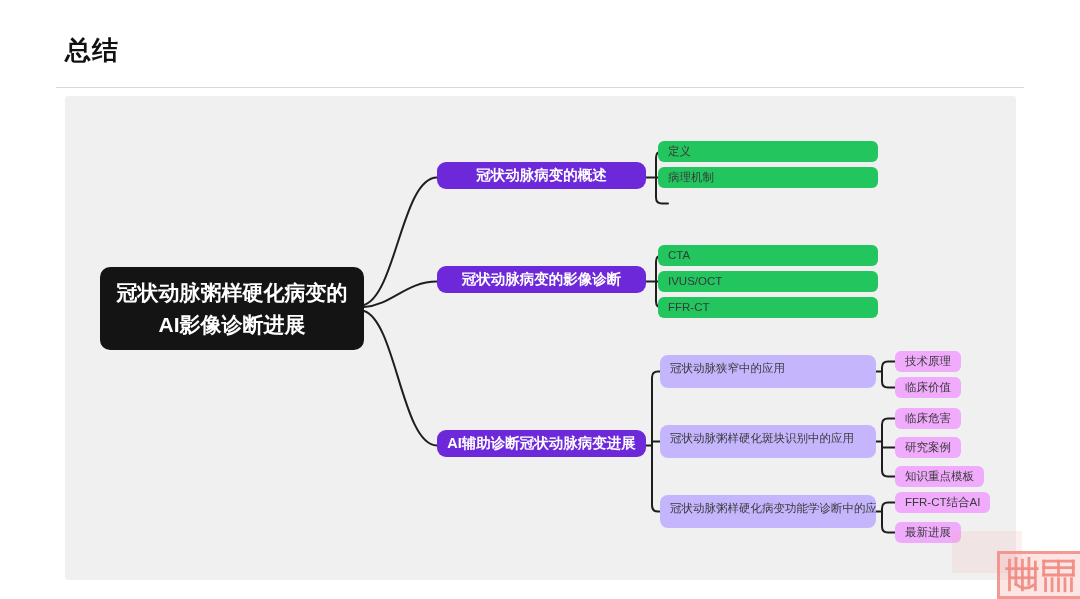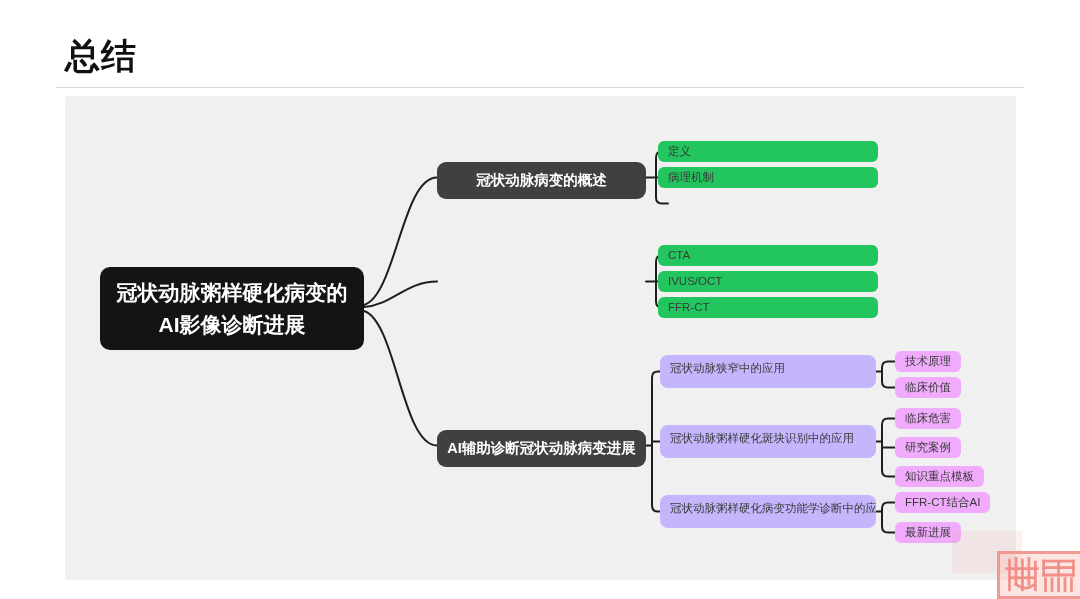--- a/index.html
+++ b/index.html
@@ -1,32 +1,32 @@
 <!DOCTYPE html>
 <html><head>
 <meta charset="utf-8">
 <style>
   html,body{margin:0;padding:0;background:#ffffff;}
   body{font-family:"Liberation Sans","DejaVu Sans",sans-serif;}
   .stage{position:relative;width:1080px;height:599px;background:#ffffff;overflow:hidden;}
 
-  .page-title{position:absolute;left:65px;top:33px;font-size:35px;font-weight:bold;color:#111;letter-spacing:1px;}
+  .page-title{position:absolute;left:65px;top:33px;font-size:26px;font-weight:bold;color:#111;letter-spacing:1px;}
   .title-divider{position:absolute;left:56px;top:87px;width:968px;height:1px;background:#d7d7d7;}
 
   .panel{position:absolute;left:65px;top:96px;width:951px;height:484px;background:#f0f0f1;border-radius:3px;}
 
   .edges{position:absolute;left:0;top:0;width:1080px;height:599px;pointer-events:none;}
 
   .node{position:absolute;box-sizing:border-box;}
 
   .root-node{left:100px;top:267px;width:264px;height:83px;background:#141414;border-radius:10px;
     color:#fff;font-weight:bold;font-size:21px;line-height:1.48;text-align:center;
     display:flex;align-items:center;justify-content:flex-end;padding:4px 14px;}
 
-  .branch-node{left:437px;width:209px;height:37px;background:#404040;border-radius:9px;
+  .branch-node{left:437px;width:209px;height:27px;background:#6d28d9;border-radius:9px;
     color:#fff;font-weight:bold;font-size:14.5px;display:flex;align-items:center;justify-content:center;
     white-space:nowrap;}
 
   .row-node{left:658px;width:220px;height:21px;background:#22c55e;border-radius:6px;
     color:#3a3a3a;font-size:11.5px;line-height:21px;padding-left:10px;white-space:nowrap;overflow:hidden;}
 
   .sub-node{left:660px;width:216px;height:33px;background:#c4b5fd;border-radius:8px;
     color:#3a3a3a;font-size:11.5px;line-height:14px;padding:6px 8px 0 10px;white-space:nowrap;overflow:hidden;}
 
   .leaf-node{left:895px;height:21px;background:#f0abfc;border-radius:6px;
@@ -81,20 +81,23 @@
       <path d="M882,511.5 V526.5 Q882,532.5 888,532.5 H895"></path>
     </g>
   </svg>
 
   <div class="node root-node">
     <span>冠状动脉粥样硬化病变的AI影像诊断进展</span>
   </div>
 
   <div class="node branch-node" style="top:162px">
     <span>冠状动脉病变的概述</span>
+  </div>
+  <div class="node branch-node" style="top:266px">
+    <span>冠状动脉病变的影像诊断</span>
   </div>
   <div class="node branch-node" style="top:430px">
     <span>AI辅助诊断冠状动脉病变进展</span>
   </div>
 
   <div class="node row-node" style="top:141px">
     <span>定义</span>
   </div>
   <div class="node row-node" style="top:167px">
     <span>病理机制</span>

